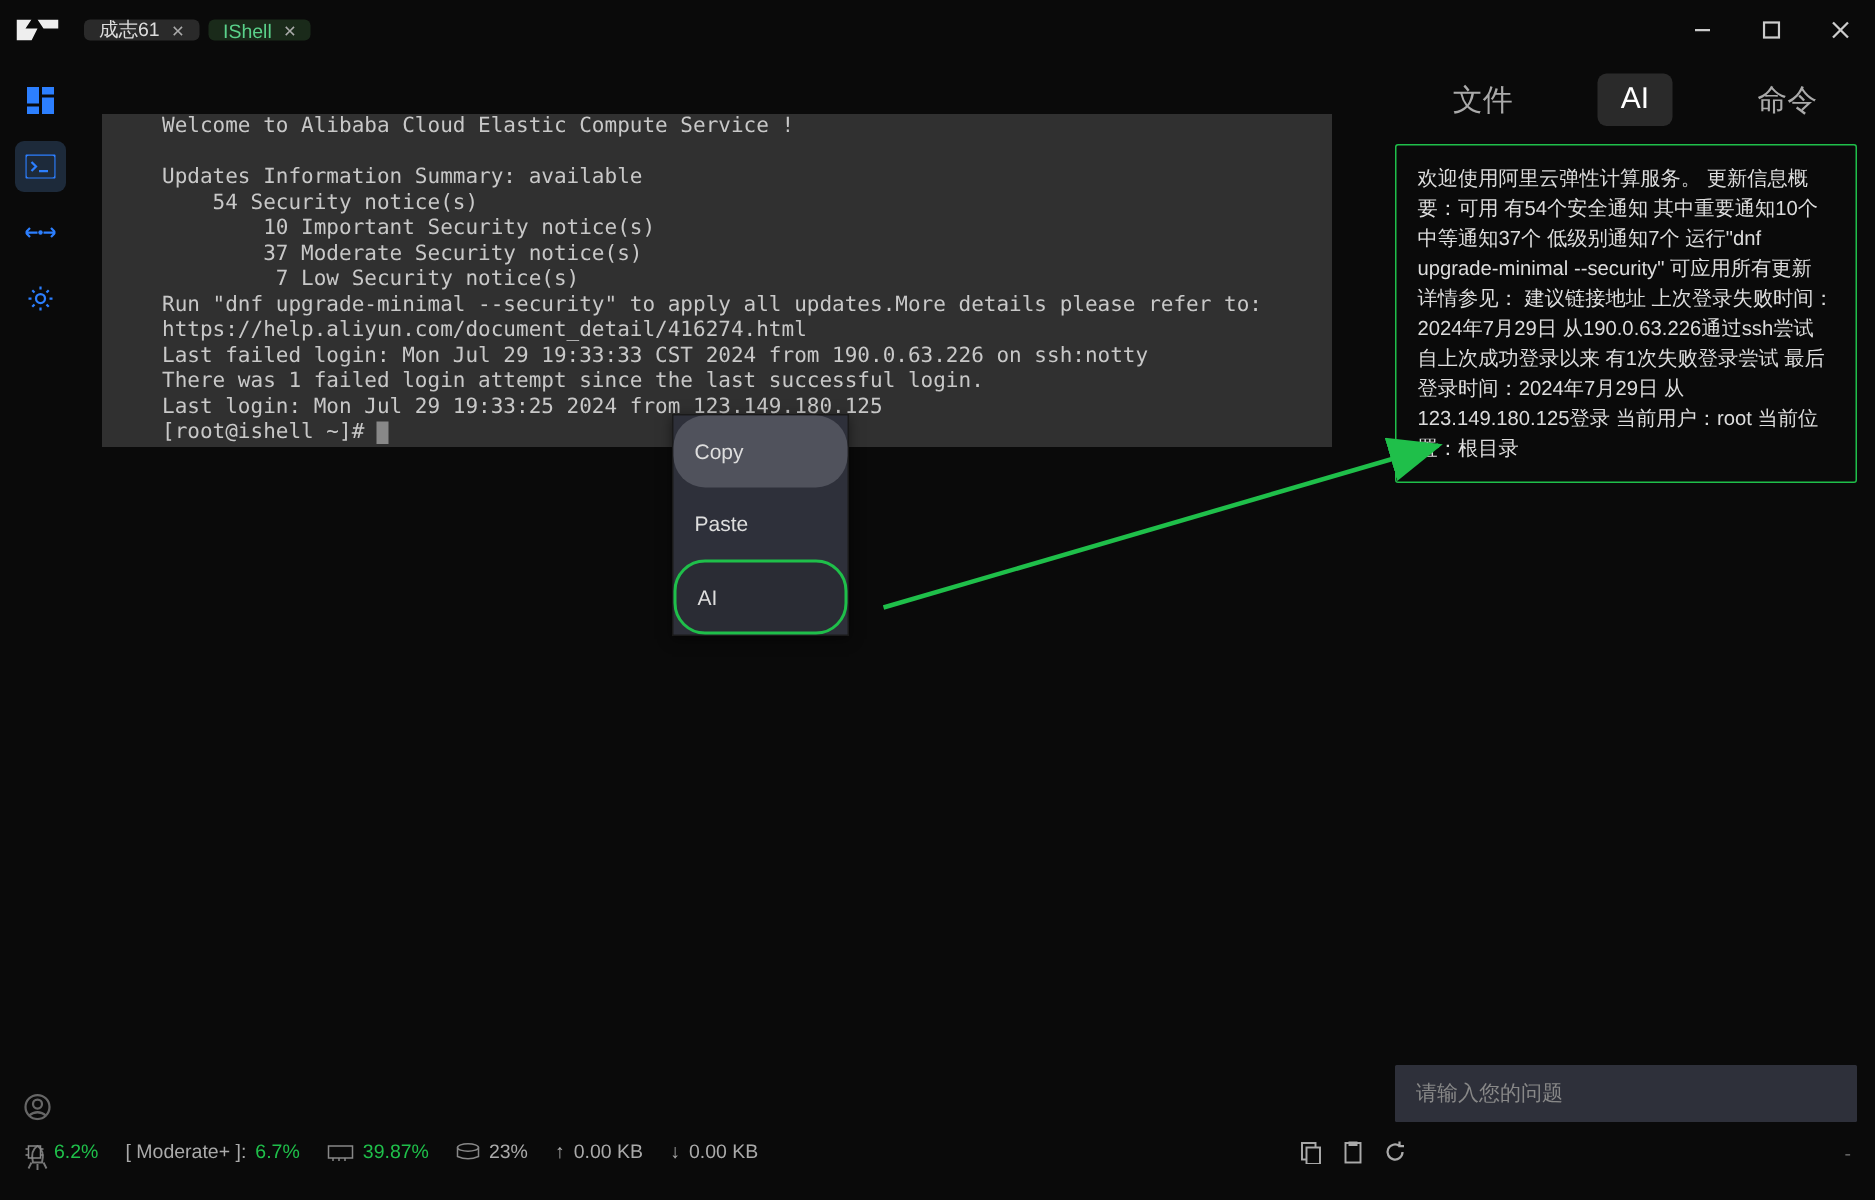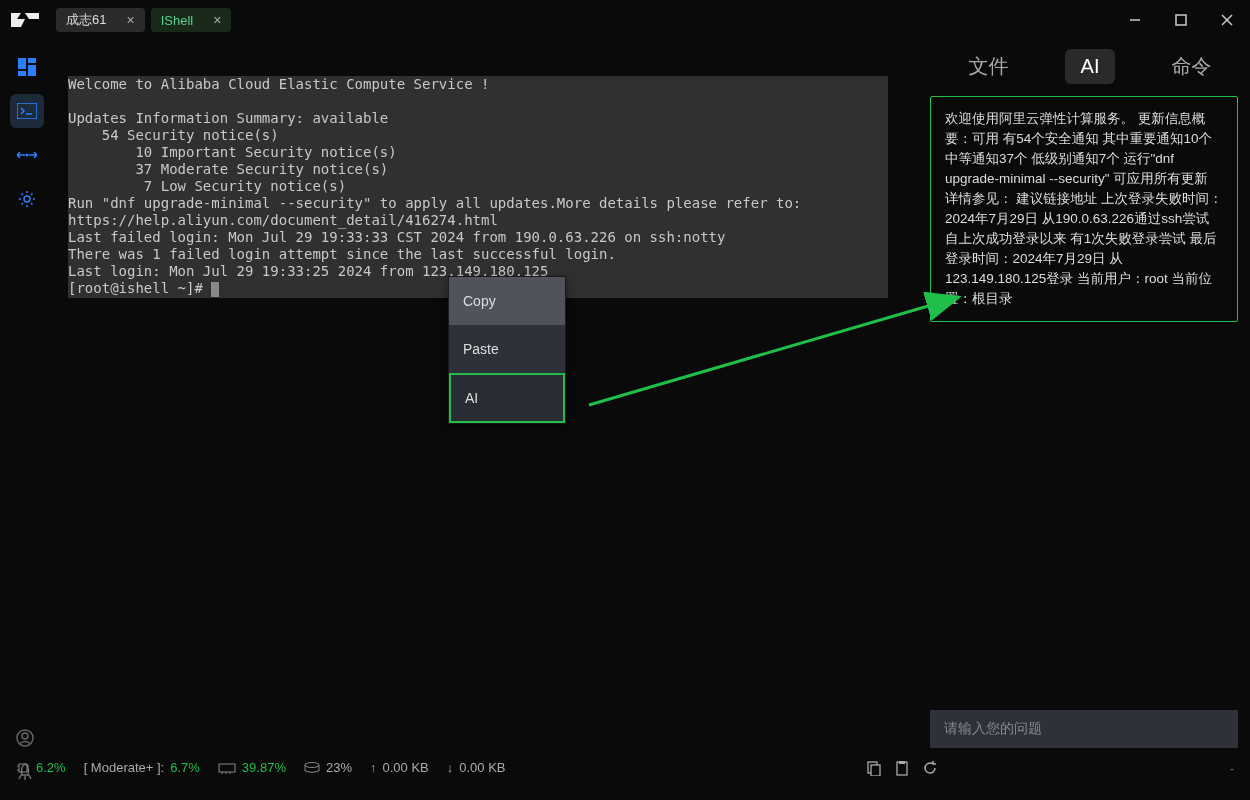--- a/index.html
+++ b/index.html
@@ -1,36 +1,36 @@
 <!DOCTYPE html>
 <html><head>
 <meta charset="utf-8">
 <style>
 * { margin:0; padding:0; box-sizing:border-box; }
 body { width:1250px; height:800px; background:#0a0a0a; color:#c0c0c0; font-family:"Segoe UI",sans-serif; font-size:13px; overflow:hidden; position:relative; }
 .titlebar { height:40px; display:flex; align-items:center; background:#0a0a0a; }
 .logo { width:50px; height:40px; display:flex; align-items:center; justify-content:center; }
 .tabs { display:flex; height:40px; align-items:center; gap:6px; margin-left:6px; }
-.tab { display:flex; align-items:center; height:24px; padding:0 10px; background:#2a2a2a; border-radius:4px; gap:20px; font-size:13px; color:#ddd; }
+.tab { display:flex; align-items:center; height:14px; padding:0 10px; background:#2a2a2a; border-radius:4px; gap:8px; font-size:13px; color:#ddd; }
 .tab.active { background:#2a2a2a; }
 .tab.shell { background:#1a2a1a; color:#5ad18a;text-align:center; }
 .tab .close { font-size:14px; color:#aaa; }
 .win-controls { margin-left:auto; display:flex; }
 .win-btn { width:46px; height:40px; display:flex; align-items:center; justify-content:center; color:#ccc; }
 .body { display:flex; height:720px; }
 .sidebar { width:54px; background:#0a0a0a; display:flex; flex-direction:column; align-items:center; padding-top:10px; gap:10px; }
 .side-icon { width:34px; height:34px; border-radius:6px; display:flex; align-items:center; justify-content:center; color:#2c7fff; }
 .side-icon.active { background:#1d2a3a; }
 .main { flex:1; position:relative; }
 .terminal-wrap { position:absolute; left:14px; top:36px; width:820px; font-family:Consolas,monospace; font-size:14px; line-height:17px; }
 .selection { position:absolute; left:0; top:0; width:820px; height:222px; background:rgba(120,120,120,0.35); }
-.term-text { position:relative; white-space:pre; color:#c8c8c8; }
+.term-text { position:relative; white-space:pre; color:#c8c8c8;padding-left:40px; }
 .prompt-cursor { display:inline-block; width:8px; height:15px; background:#888; vertical-align:middle; }
 .context-menu { position:absolute; left:394px; top:236px; width:118px; background:#2e303a; border:1px solid #1a1a1a; box-shadow:0 2px 8px rgba(0,0,0,0.5); }
-.ctx-item { height:48px; display:flex; align-items:center; padding:0 14px; color:#ddd; font-size:14px; }
+.ctx-item { height:48px; display:flex; align-items:center; padding:0 14px; color:#ddd; font-size:14px;border-radius:21px; }
 .ctx-item.sel { background:#50525c; }
 .ctx-item.ai { background:#2a2c34; border:2px solid #1fbf4a; height:50px; }
 .right-panel { width:320px; background:#0a0a0a; display:flex; flex-direction:column; }
 .right-tabs { height:44px; display:flex; align-items:center; justify-content:center; gap:40px; margin-top:4px; }
 .rt-tab { padding:6px 16px; color:#aaa; font-size:20px; border-radius:6px; }
 .rt-tab.active { background:#2a2a2a; color:#fff; }
 .ai-box { margin:8px 12px 0 0; border:1px solid #1fbf4a; padding:12px 14px; color:#ddd; font-size:13.5px; line-height:20px; border-radius:2px; }
 .ai-input { margin-top:auto; margin-bottom:12px; margin-left:0; margin-right:12px; height:38px; background:#2e303a; border-radius:1px; display:flex; align-items:center; padding:0 14px; color:#888; font-size:14px; }
 .statusbar { position:absolute; bottom:0; left:0; right:0; height:40px; display:flex; align-items:flex-start; padding:0 16px; gap:18px; font-size:13px; color:#aaa; }
 .stat { display:flex; align-items:center; gap:6px; }

